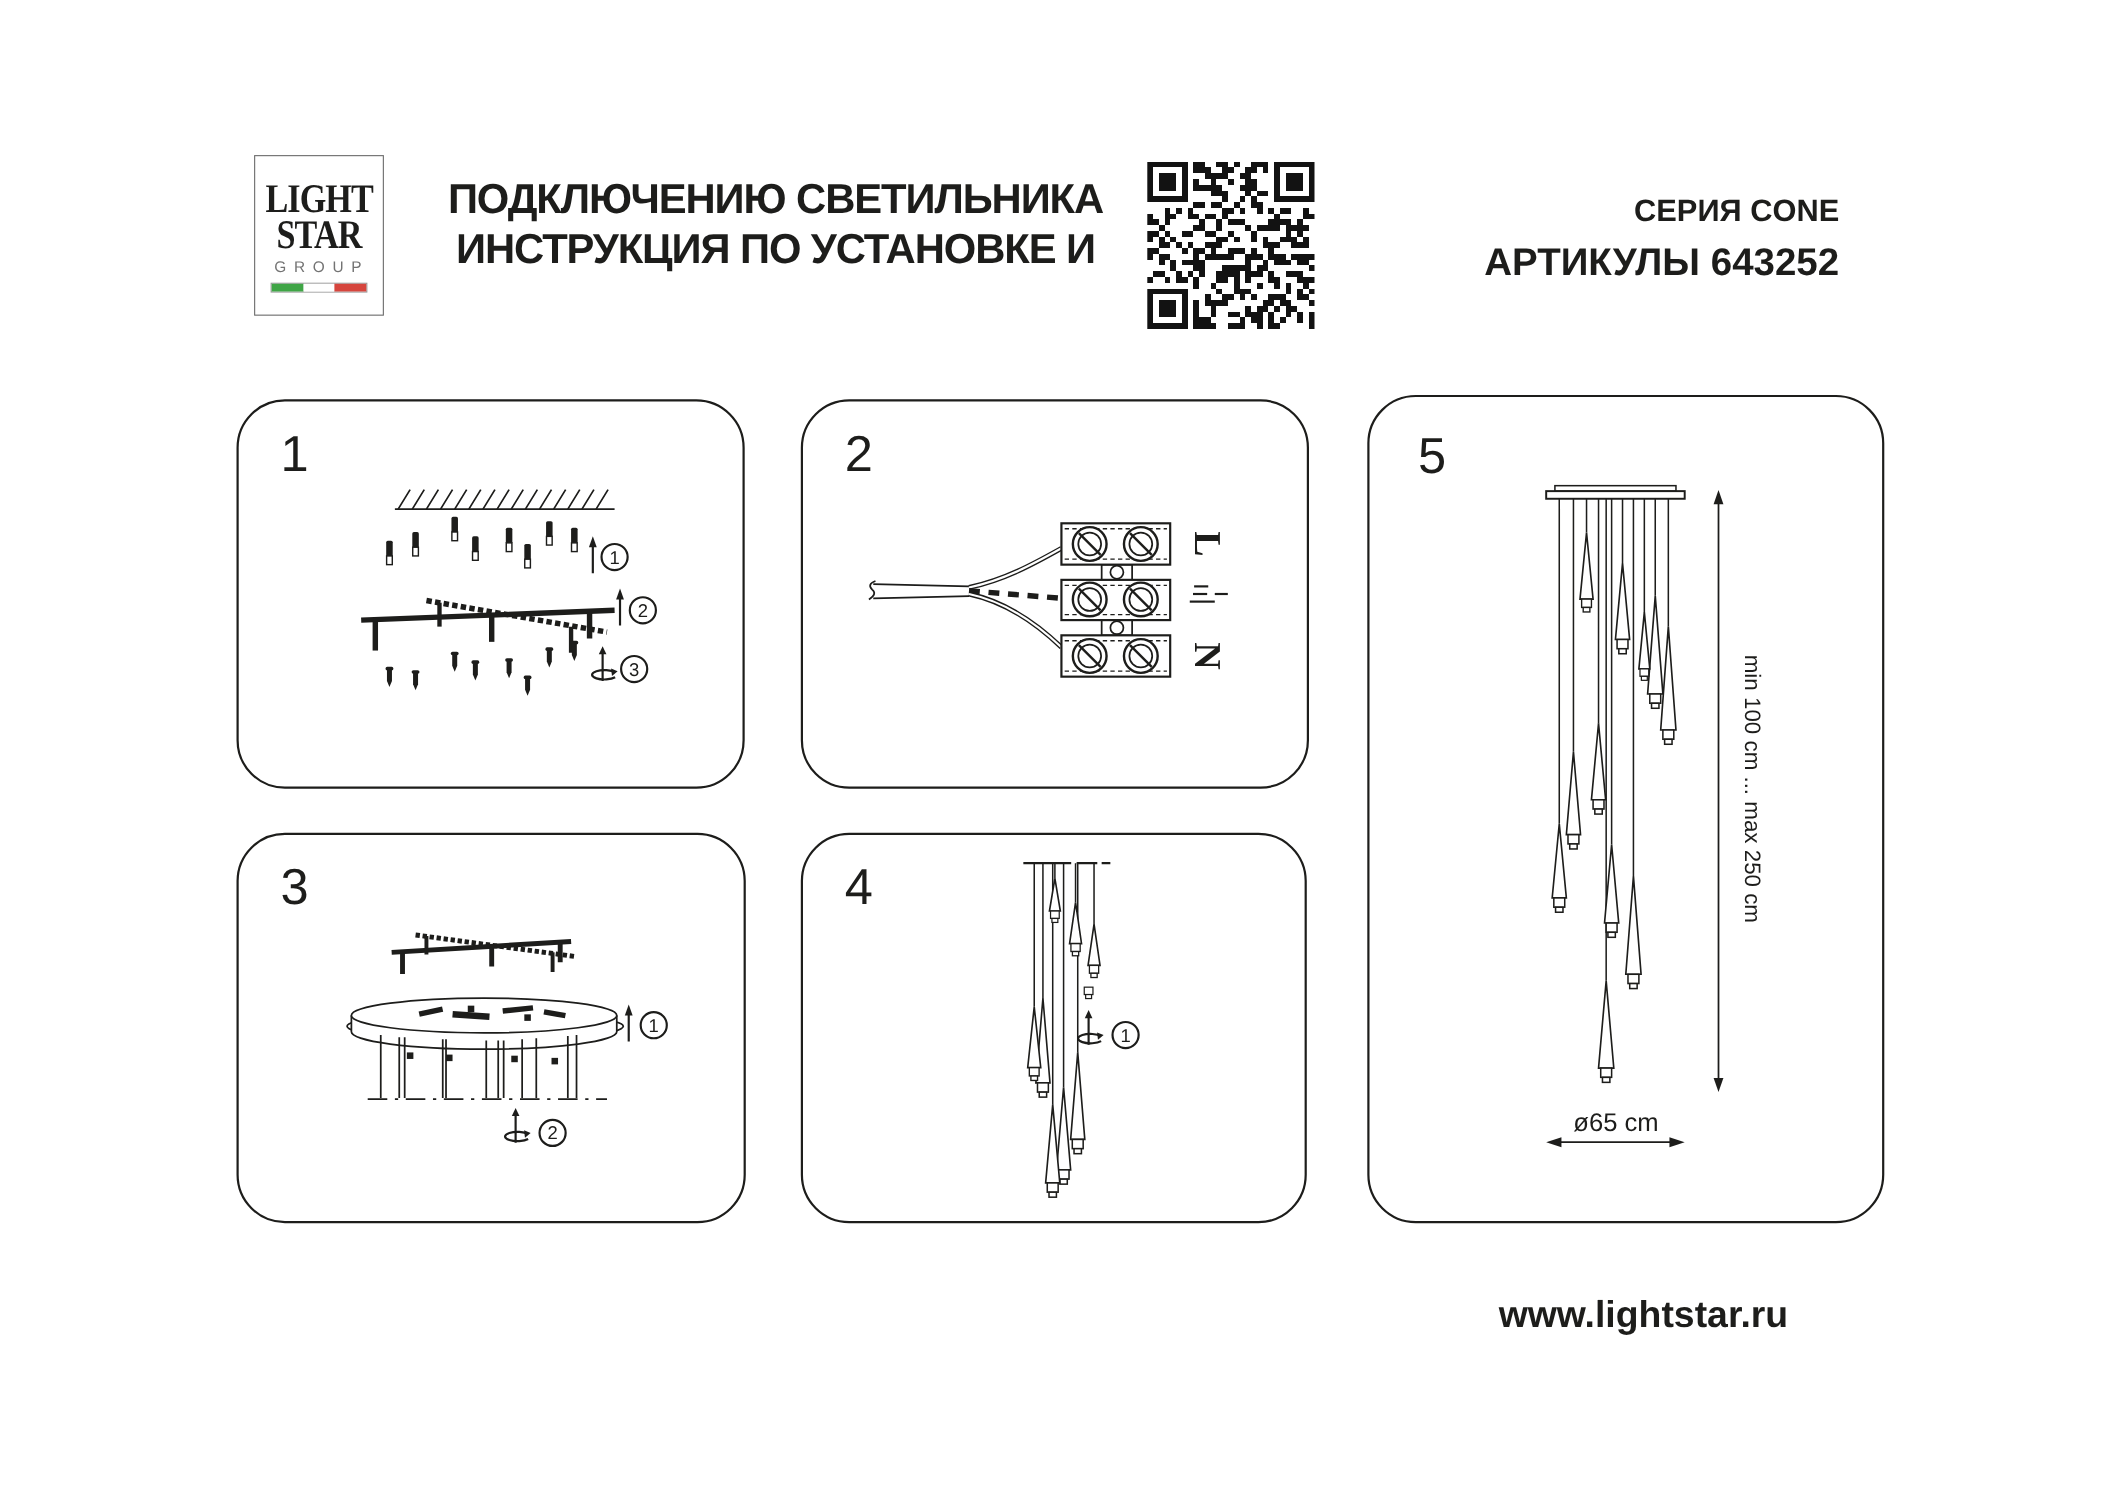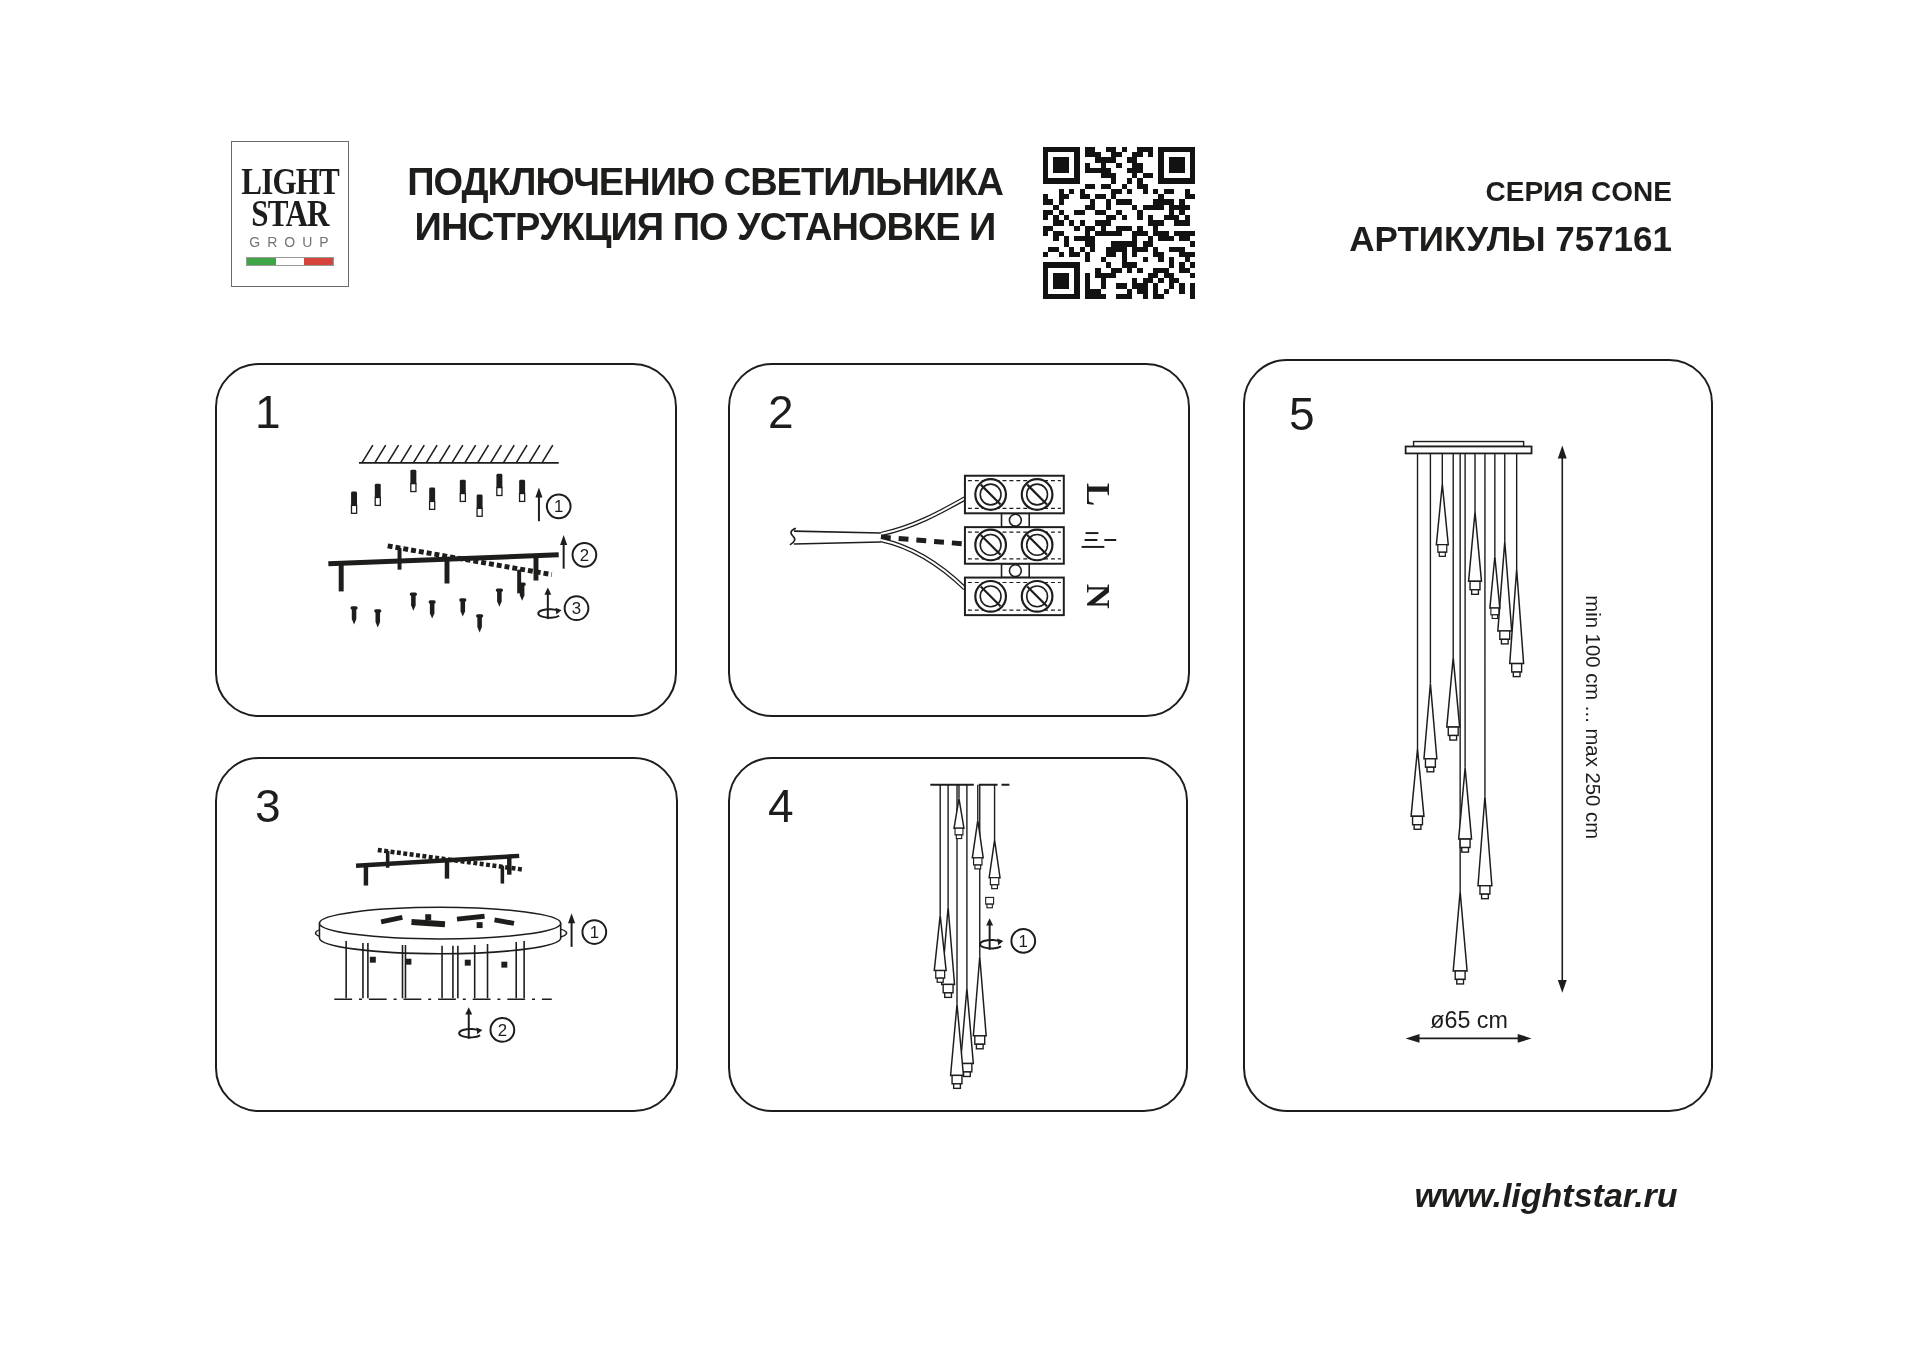--- a/index.html
+++ b/index.html
@@ -36,22 +36,22 @@
   #p2{left:728px;top:363px;width:462px;height:354px;}
   #p3{left:215px;top:757px;width:463px;height:355px;}
   #p4{left:728px;top:757px;width:460px;height:355px;}
   #p5{left:1243px;top:359px;width:470px;height:753px;}
 
   .marker-text{font-size:17px;}
   .dim-text{font-size:20.5px;}
   .dia-text{font-size:23.5px;}
   .terminal-label{font-family:"Liberation Serif",serif;font-size:35px;font-weight:bold;}
 
-  .website{position:absolute;left:1311px;top:1176px;width:470px;text-align:center;
-           font-weight:bold;font-size:34px;font-style:italic;}
+  .website{position:absolute;left:1259px;top:1176px;width:470px;text-align:center;
+           font-weight:bold;font-size:34px;}
 </style>
 </head>
 <body>
 
 <div class="page">
 
   <svg width="0" height="0" style="position:absolute" aria-hidden="true">
     <defs>
       <g id="dowel">
           <rect x="-3" y="0" width="6" height="15" rx="1.5" fill="#1d1d1b" stroke="none"></rect>
@@ -400,21 +400,21 @@
       <rect x="22" y="0" width="7" height="7" fill="#121212"></rect>
       <rect x="23" y="1" width="5" height="5" fill="#fff"></rect>
       <rect x="24" y="2" width="3" height="3" fill="#121212"></rect>
       <rect x="0" y="22" width="7" height="7" fill="#121212"></rect>
       <rect x="1" y="23" width="5" height="5" fill="#fff"></rect>
       <rect x="2" y="24" width="3" height="3" fill="#121212"></rect>
     </svg>
 
   <div class="product">
     <div class="series">СЕРИЯ CONE</div>
-    <div class="articles">АРТИКУЛЫ 757161</div>
+    <div class="articles">АРТИКУЛЫ 643252</div>
   </div>
 
   <section class="panel" id="p1">
     <div class="panel-number">1</div>
     <svg class="figure" width="458" height="350" viewBox="0 0 462 354">
       <g stroke="#1d1d1b" stroke-width="1.6" fill="none">
         <line x1="143" y1="99" x2="345" y2="99"></line>
         <path d="M146,99 L157,81 M159,99 L170,81 M172,99 L183,81 M185,99 L196,81 M198,99 L209,81 M211,99 L222,81 M224,99 L235,81 M237,99 L248,81 M250,99 L261,81 M263,99 L274,81 M276,99 L287,81 M289,99 L300,81 M302,99 L313,81 M315,99 L326,81 M328,99 L339,81"></path>
       </g>
       <g>

